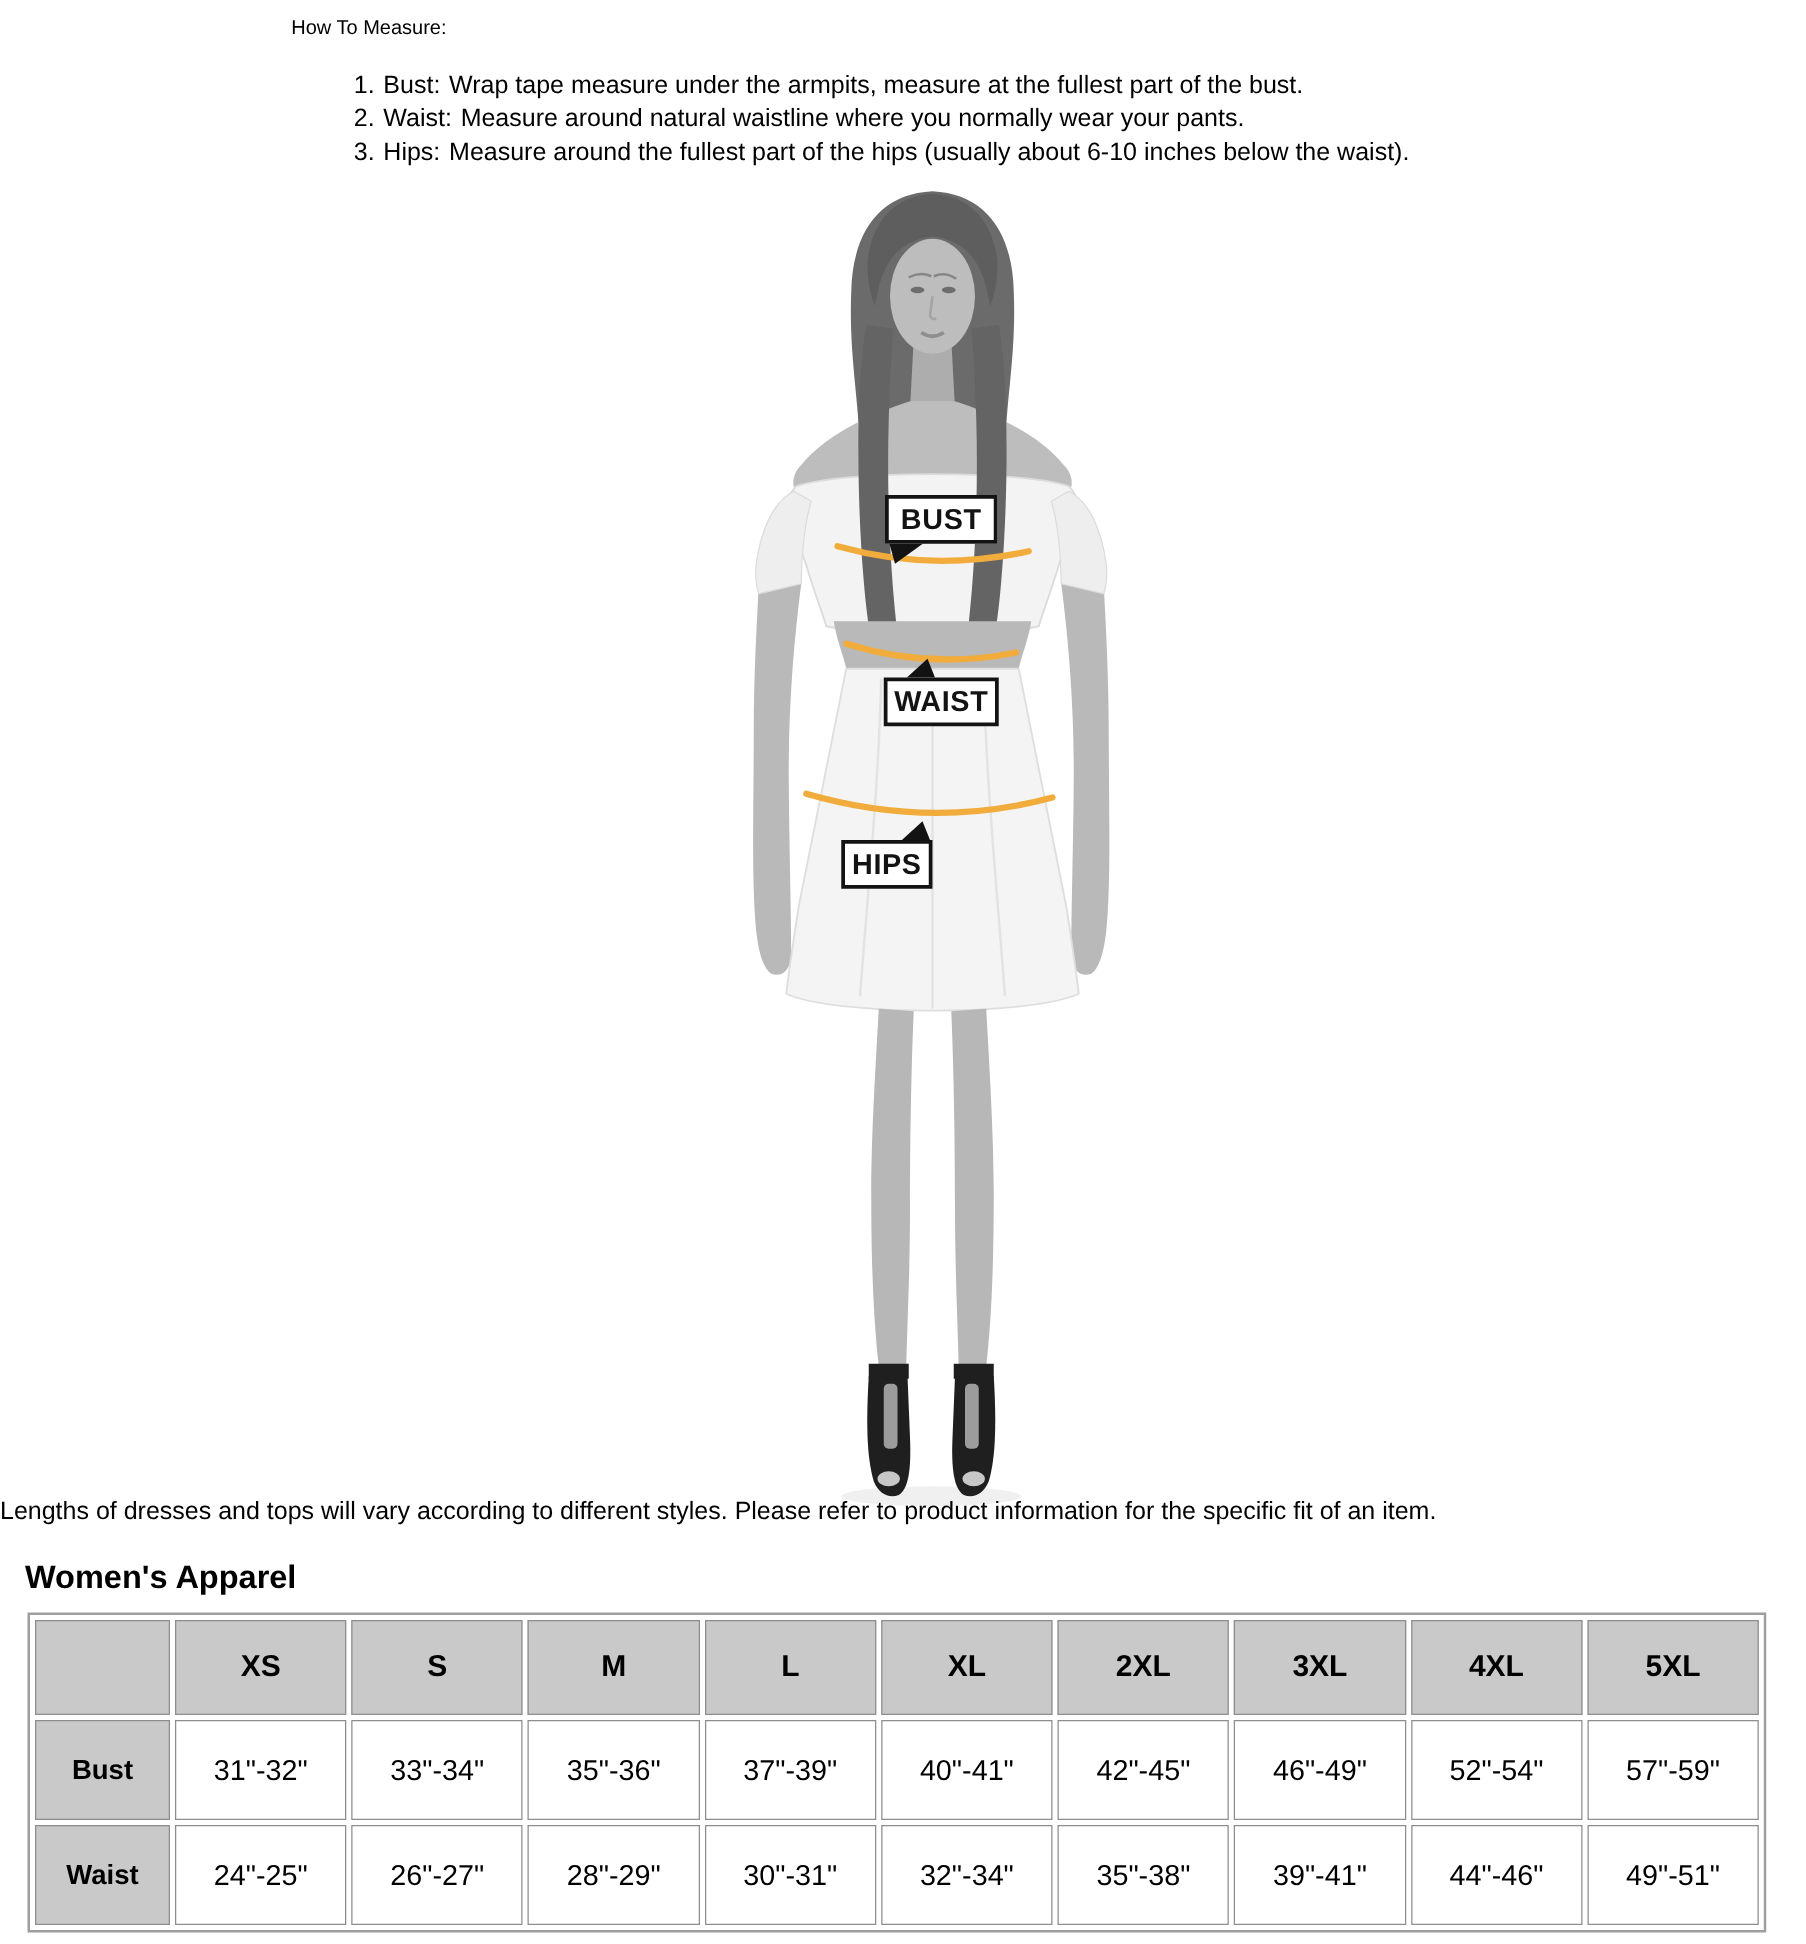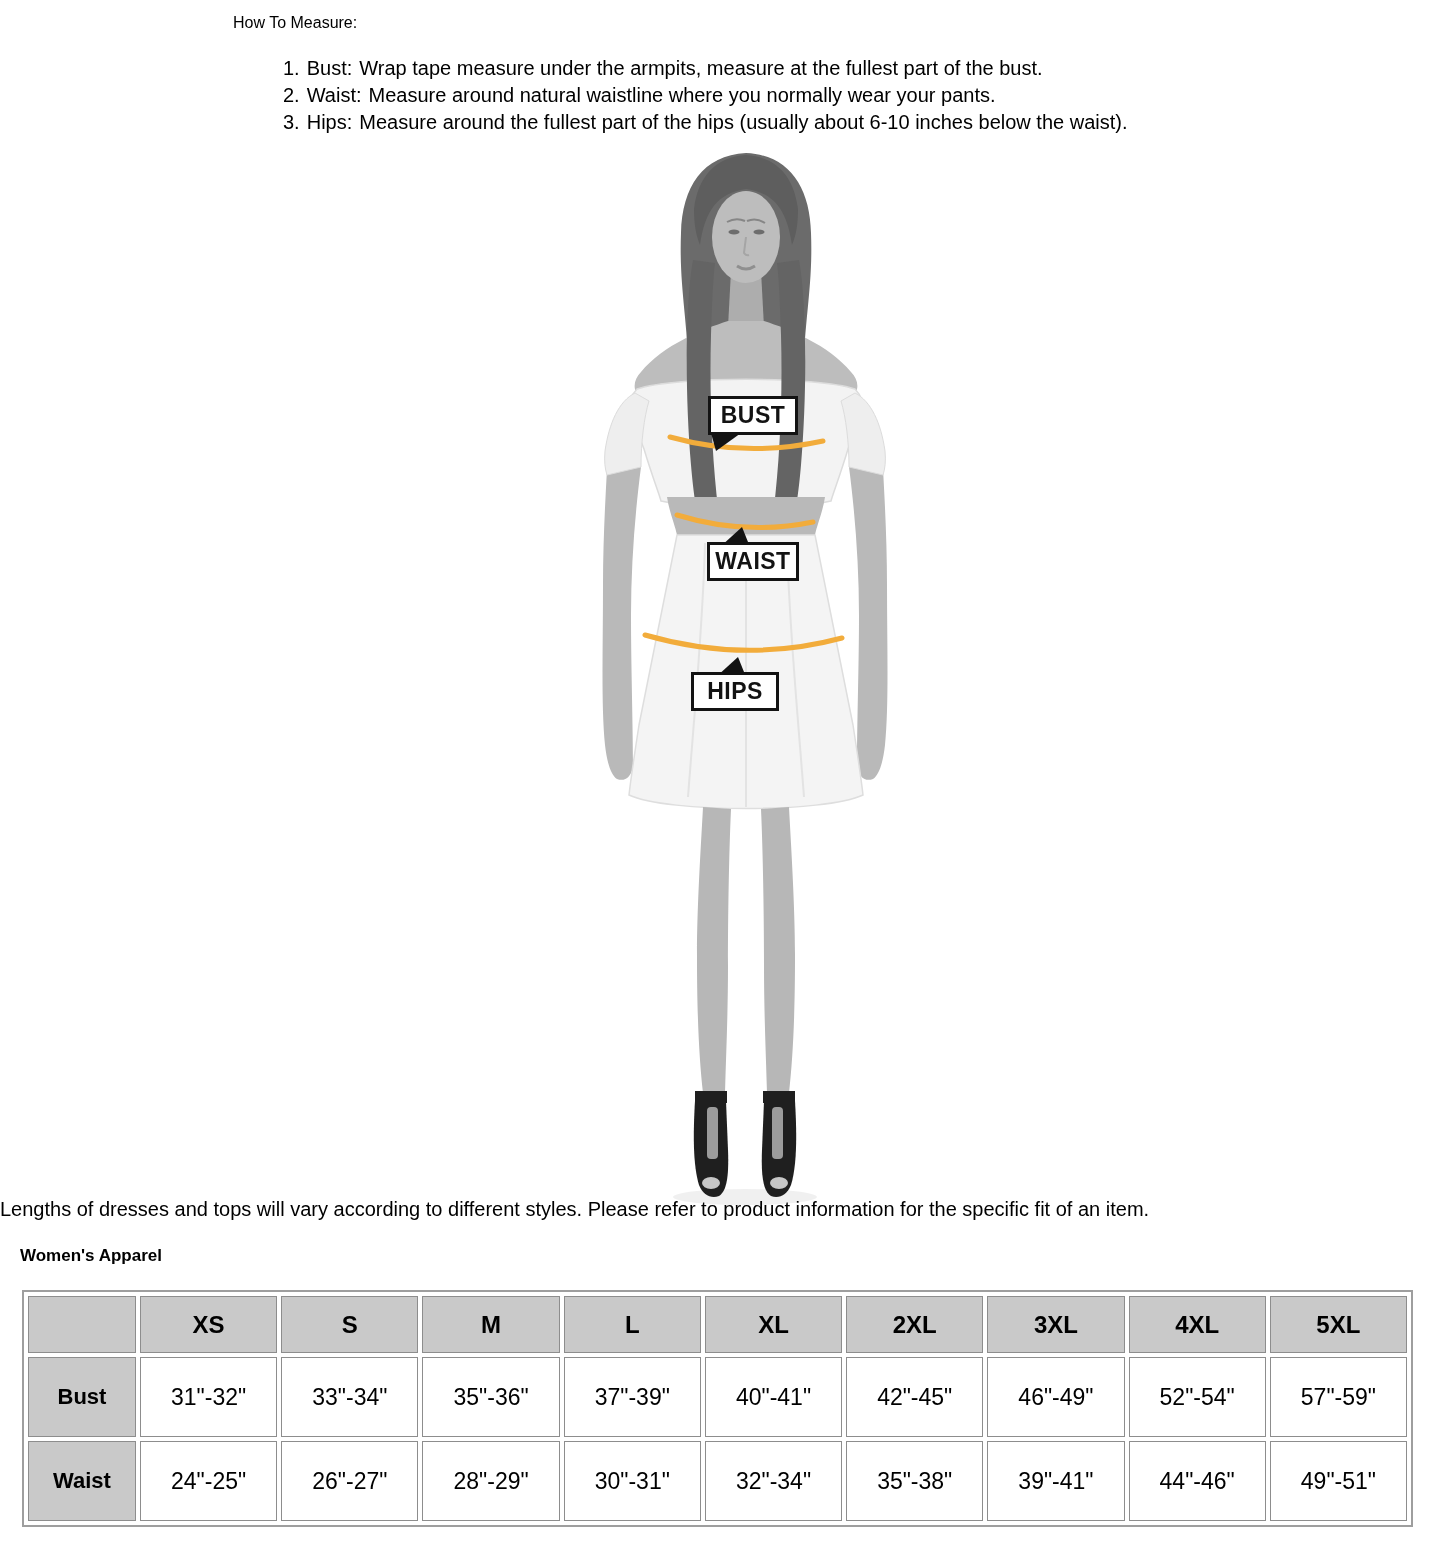--- a/index.html
+++ b/index.html
@@ -37,51 +37,51 @@
     border: 3px solid #131313;
     color: #131313;
     font-size: 23px;
     font-weight: 600;
     letter-spacing: 0.5px;
     display: flex; align-items: center; justify-content: center;
     z-index: 5;
   }
   .label-bust  { left: 708px; top: 396px; width: 90px; height: 39px; }
   .label-waist { left: 707px; top: 542px; width: 92px; height: 39px; }
-  .label-hips  { left: 691px; top: 672px; width: 88px; height: 39px; }
+  .label-hips  { left: 673px; top: 672px; width: 73px; height: 39px; }
 
   
   .fit-caption {
     left: 0; top: 1198px; width: 1445px;
     text-align: left;
     font-size: 20px;
   }
 
   
   .section-title {
     left: 20px; top: 1246px;
-    font-size: 17px; font-weight: bold;
+    font-size: 26px; font-weight: bold;
   }
   table.size-table {
     position: absolute;
     left: 22px; top: 1290px;
     width: 1391px;
     border: 2px solid #9e9e9e;
     border-spacing: 4px;
     background: #ffffff;
   }
   .size-table th, .size-table td {
     border: 1px solid #8d8d8d;
     text-align: center;
     vertical-align: middle;
     padding: 0;
   }
   .size-table thead th {
     background: #c9c9c9;
-    height: 57px;
+    height: 76px;
     font-size: 24px;
     font-weight: bold;
   }
   .size-table th.corner { width: 108px; }
   .size-table tbody th {
     background: #c9c9c9;
     font-size: 22px;
     font-weight: bold;
   }
   .size-table tbody tr { height: 80px; }

